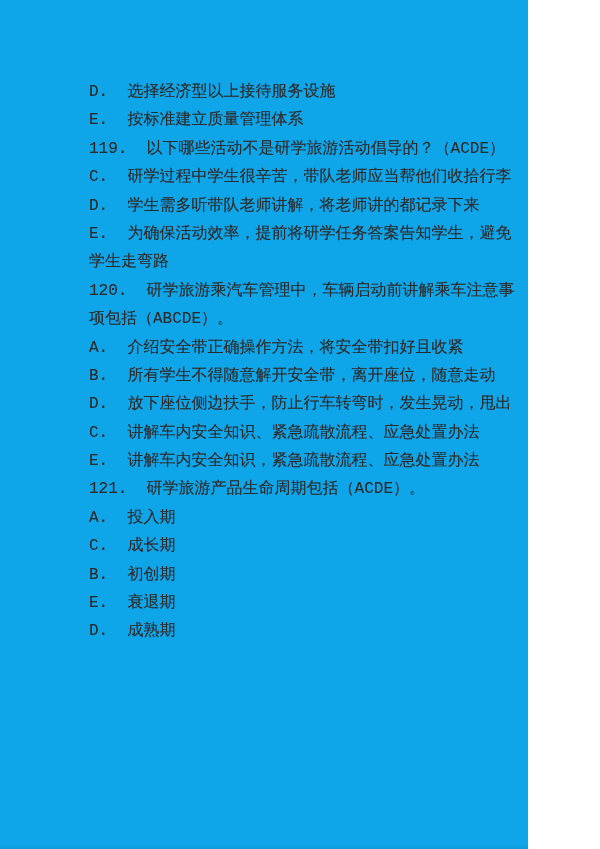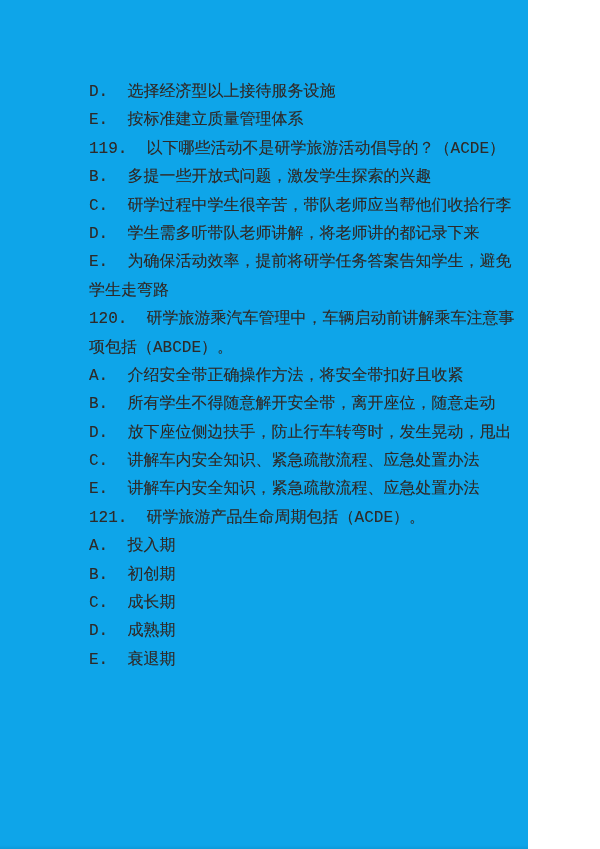--- a/index.html
+++ b/index.html
@@ -39,33 +39,32 @@
   }
 </style>
 </head>
 <body>
 
 <div class="page">
   <div class="text-block">
     <div class="line">D.  选择经济型以上接待服务设施</div>
     <div class="line">E.  按标准建立质量管理体系</div>
     <div class="line">119.  以下哪些活动不是研学旅游活动倡导的？（ACDE）</div>
-    <div class="line">B.  多提一些开放式问题，激发学生探索的兴趣</div>
     <div class="line">C.  研学过程中学生很辛苦，带队老师应当帮他们收拾行李</div>
     <div class="line">D.  学生需多听带队老师讲解，将老师讲的都记录下来</div>
     <div class="line">E.  为确保活动效率，提前将研学任务答案告知学生，避免</div>
     <div class="line">学生走弯路</div>
     <div class="line">120.  研学旅游乘汽车管理中，车辆启动前讲解乘车注意事</div>
     <div class="line">项包括（ABCDE）。</div>
     <div class="line">A.  介绍安全带正确操作方法，将安全带扣好且收紧</div>
     <div class="line">B.  所有学生不得随意解开安全带，离开座位，随意走动</div>
     <div class="line">D.  放下座位侧边扶手，防止行车转弯时，发生晃动，甩出</div>
     <div class="line">C.  讲解车内安全知识、紧急疏散流程、应急处置办法</div>
     <div class="line">E.  讲解车内安全知识，紧急疏散流程、应急处置办法</div>
     <div class="line">121.  研学旅游产品生命周期包括（ACDE）。</div>
     <div class="line">A.  投入期</div>
+    <div class="line">C.  成长期</div>
     <div class="line">B.  初创期</div>
-    <div class="line">C.  成长期</div>
+    <div class="line">E.  衰退期</div>
     <div class="line">D.  成熟期</div>
-    <div class="line">E.  衰退期</div>
   </div>
   <div class="scan-edge-bottom"></div>
 </div>
 
 </body></html>

